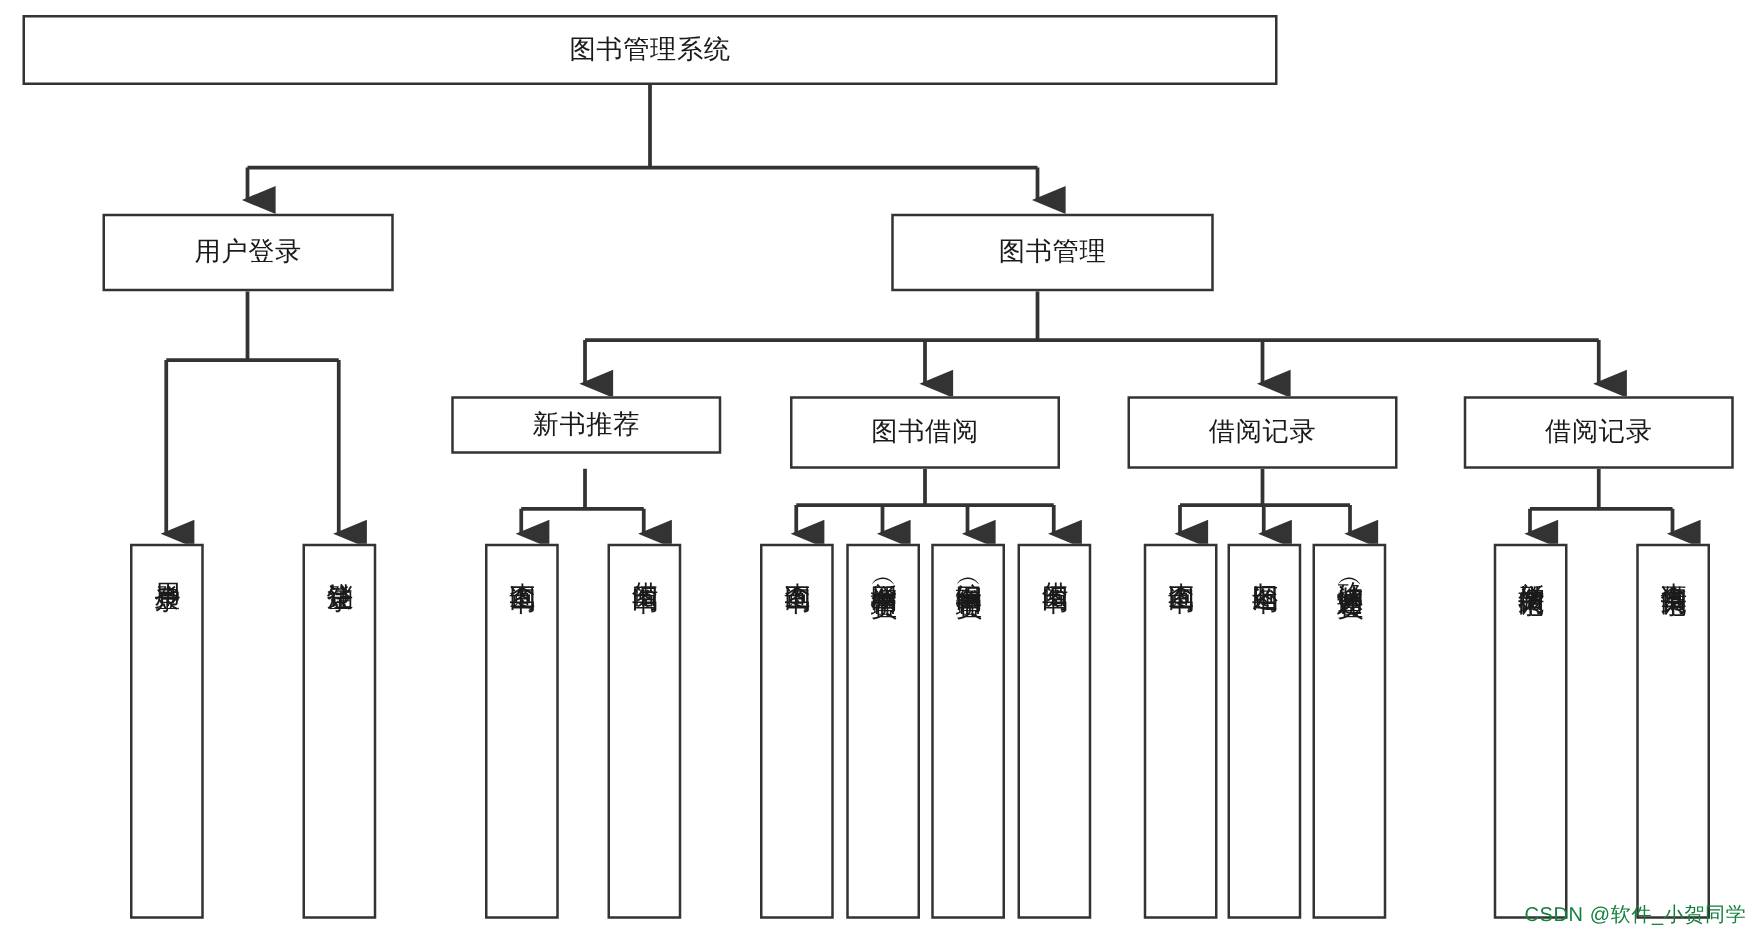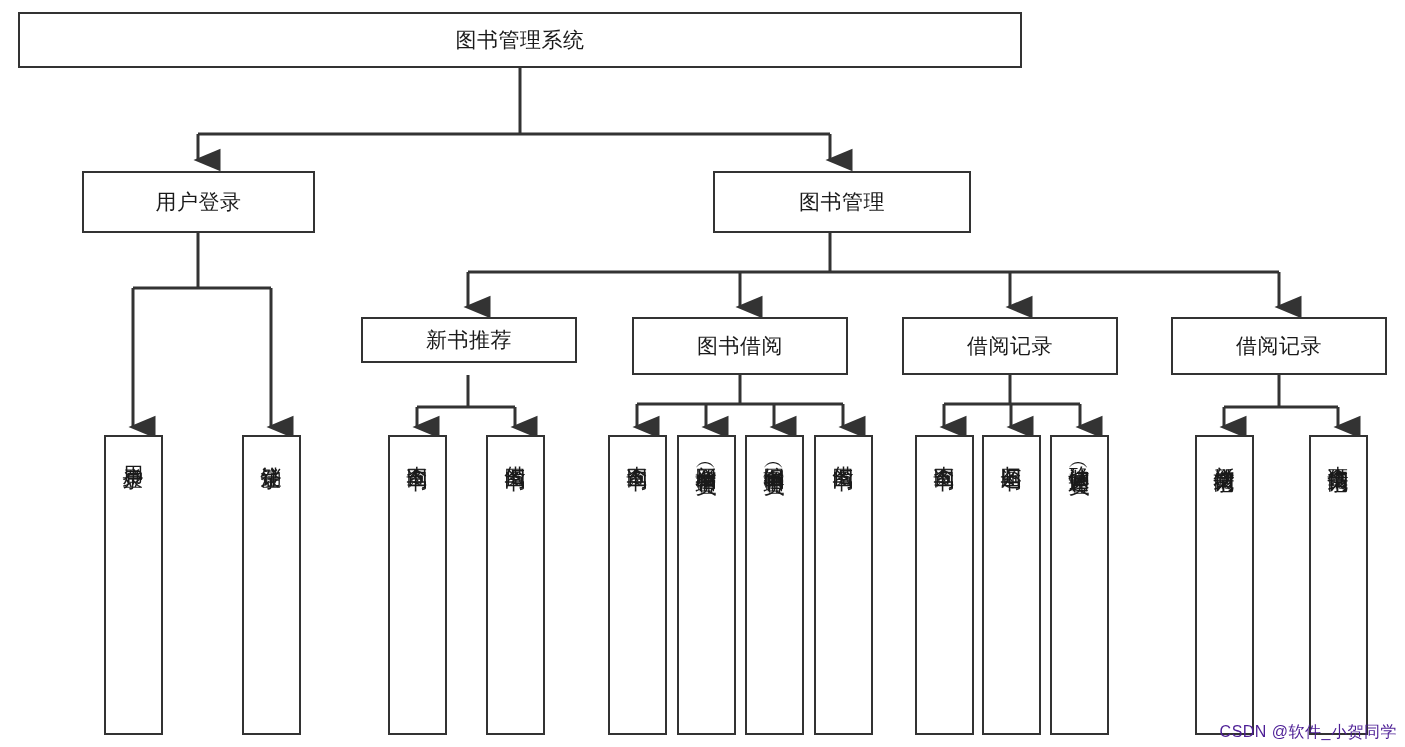--- a/index.html
+++ b/index.html
@@ -55,21 +55,21 @@
     font-size: 21px;
     letter-spacing: 1.5px;
     line-height: 1.1;
     transform: rotate(0deg);
   }
   .watermark {
     position: absolute;
     right: 8px;
     bottom: 4px;
     font-size: 16px;
-    color: #4c1d95;
+    color: #15803d;
     letter-spacing: 0.5px;
     white-space: nowrap;
   }
 </style>
 </head>
 <body>
 
 <div id="canvas">
 
   <svg id="edges" viewBox="0 0 1405 747">

